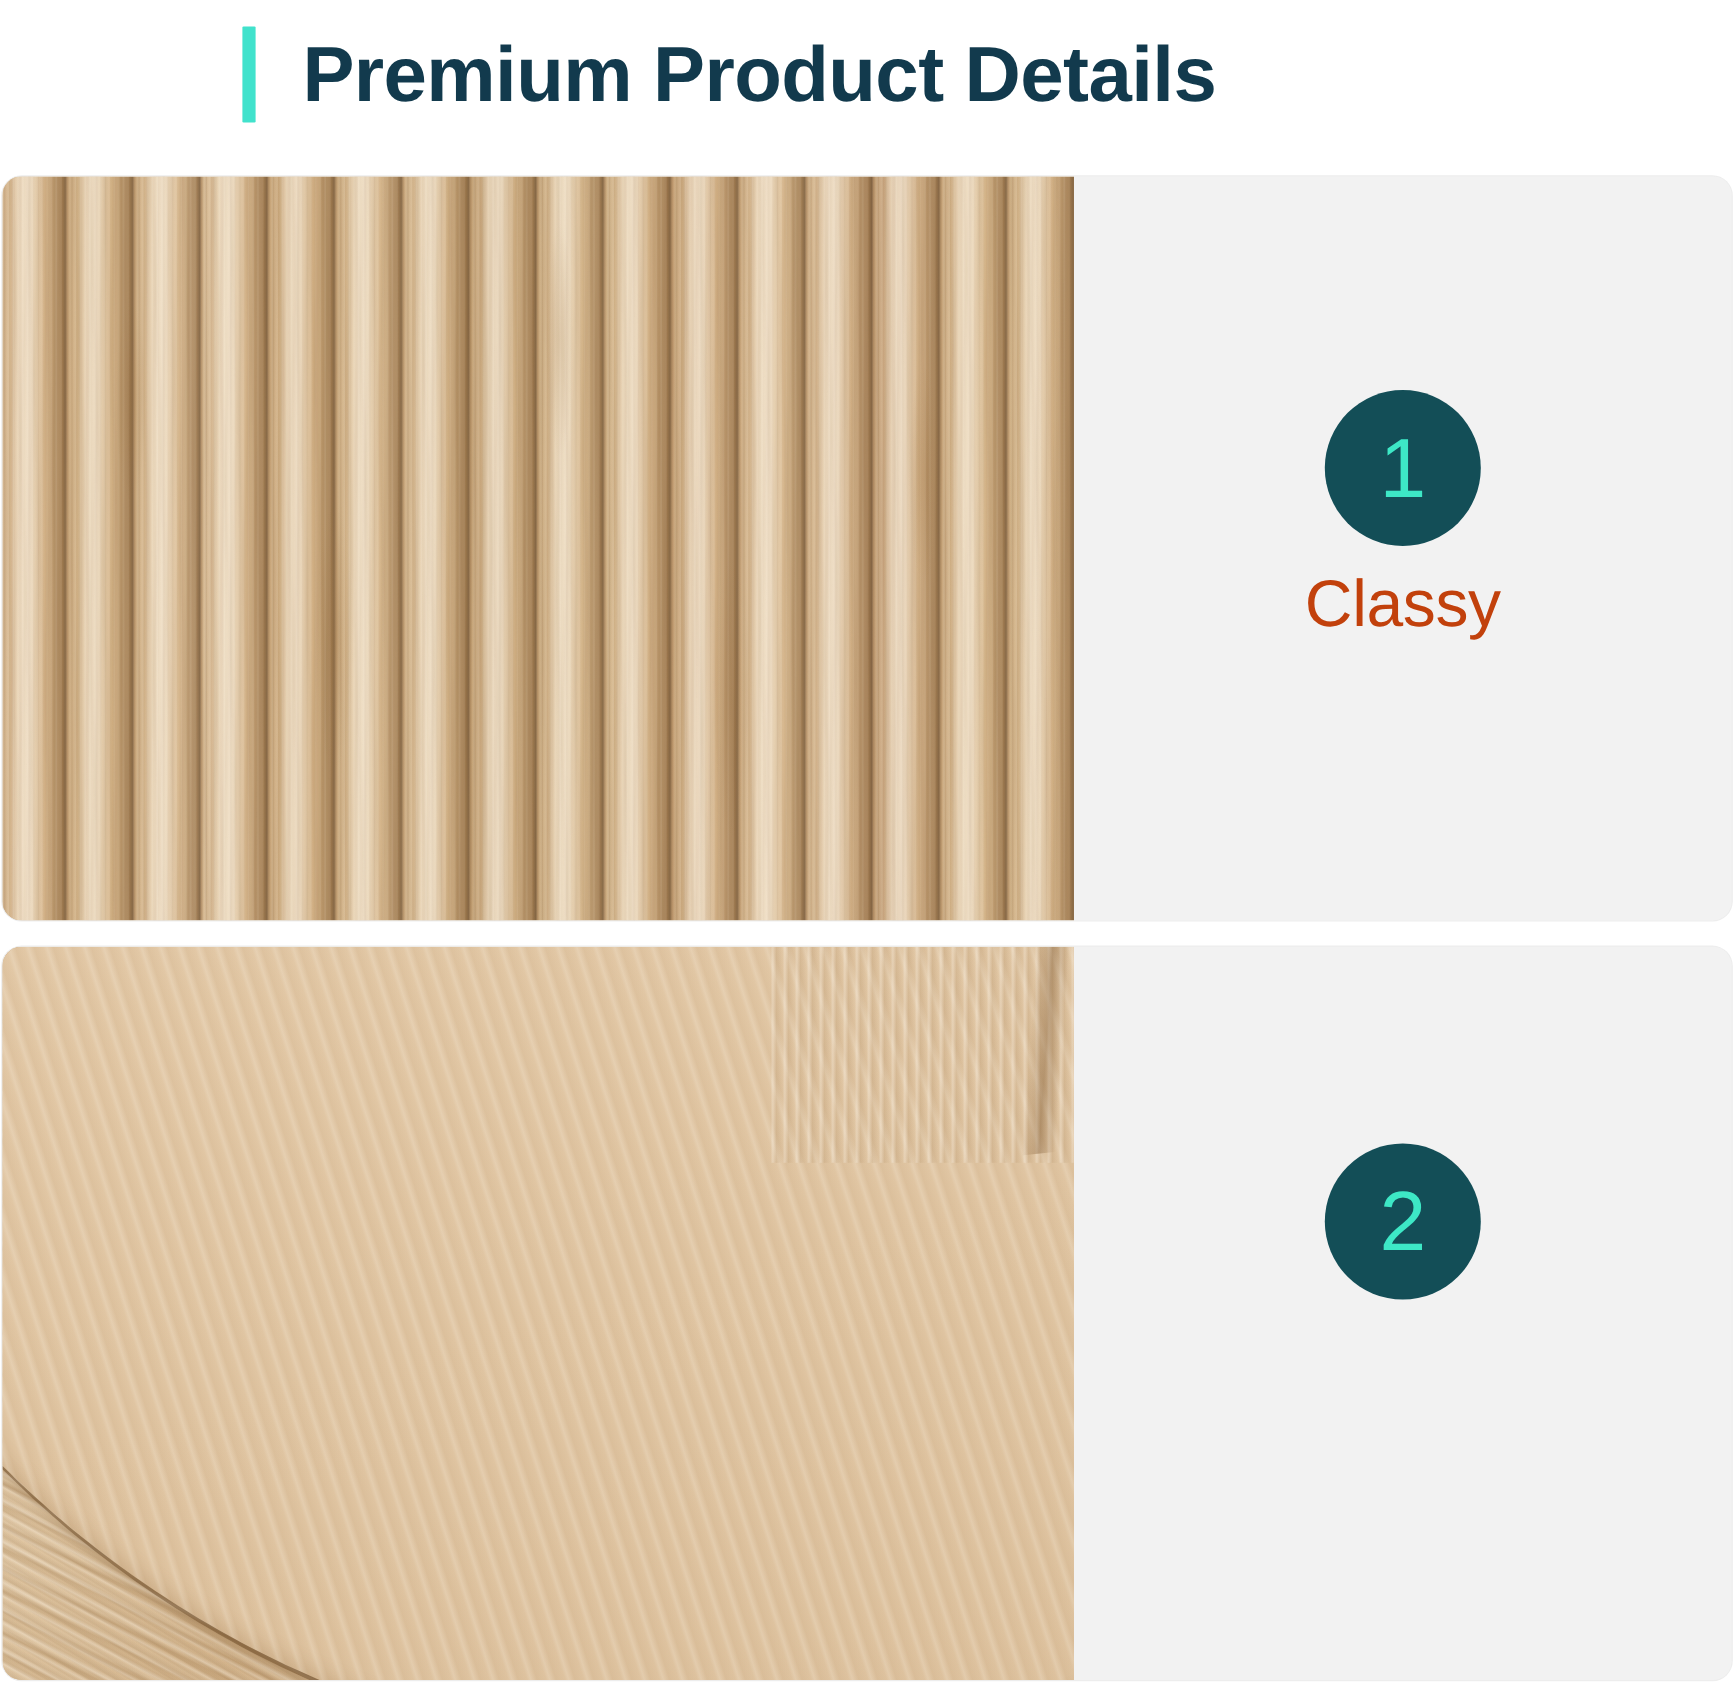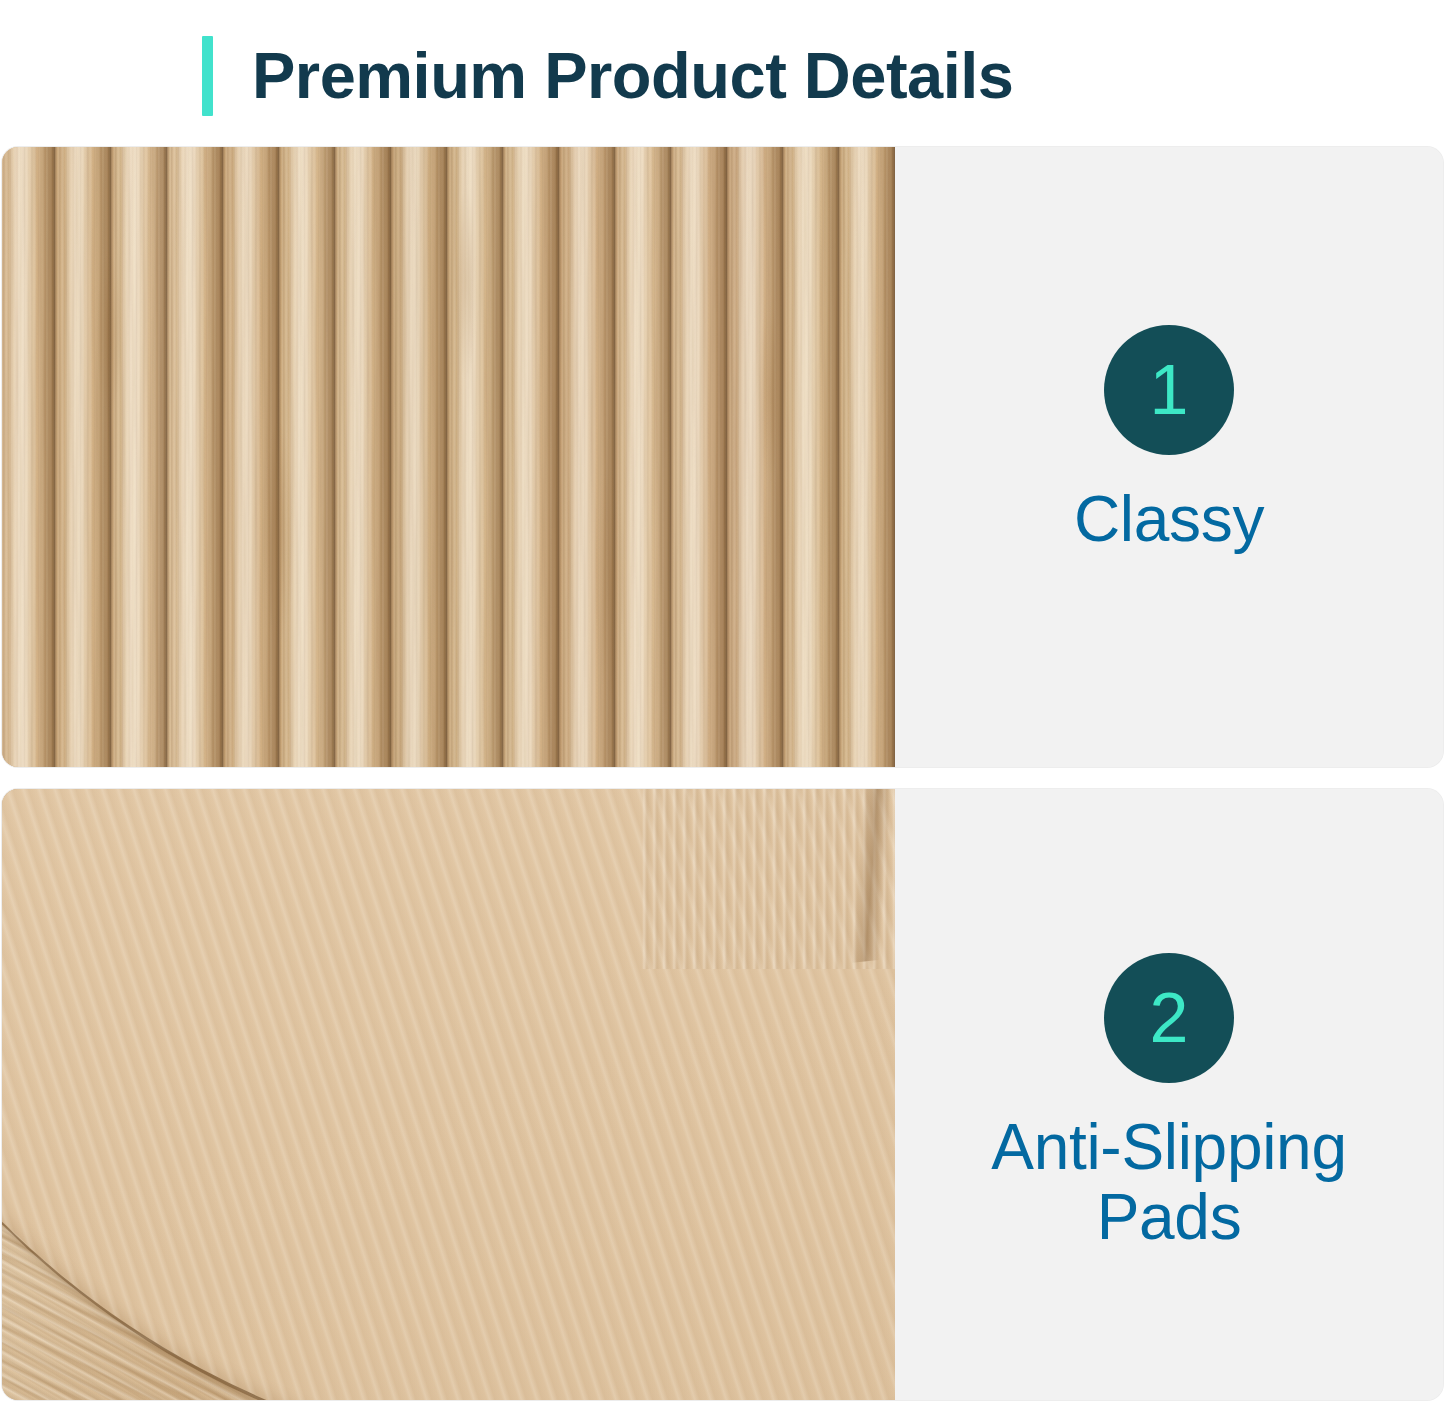--- a/index.html
+++ b/index.html
@@ -12,21 +12,21 @@
     height: 1411px;
     position: relative;
     overflow: hidden;
     font-family: "Liberation Sans", sans-serif;
     -webkit-font-smoothing: antialiased;
   }
 
   
   .header {
     position: absolute;
-    left: 0; top: 14px;
+    left: 0; top: 0;
     width: 1445px; height: 140px;
   }
   .accent-bar {
     position: absolute;
     left: 202px; top: 22px;
     width: 11px; height: 80px;
     background: #41e2cc;
     border-radius: 1px;
   }
   .page-title {
@@ -233,24 +233,24 @@
     justify-content: center;
   }
   .badge-num {
     color: #3de8c6;
     font-size: 70px;
     font-weight: normal;
     line-height: 1;
     letter-spacing: 0px;
   }
   .caption {
-    margin-top: 29px;
-    font-size: 64px;
+    margin-top: 13px;
+    font-size: 55px;
     line-height: 70px;
-    color: #0369a1;
+    color: #c2410c;
     font-weight: normal;
     letter-spacing: -0.3px;
   }
   #panel-inner-1 { top: 178px; }
   #panel-inner-2 { top: 164px; }
 </style>
 </head>
 <body>
 
 <div class="header">
@@ -287,20 +287,16 @@
     <div class="arc-seam"></div>
     <div class="top-grain-patch"></div>
     <div class="arc-seam-2"></div>
   </div>
 
   <div class="panel">
     <div class="panel-inner" id="panel-inner-2">
       <div class="badge">
         <span class="badge-num">2</span>
       </div>
-      <div class="caption">
-        <div>Anti-Slipping</div>
-        <div>Pads</div>
-      </div>
     </div>
   </div>
 
 </div>
 
 </body></html>

